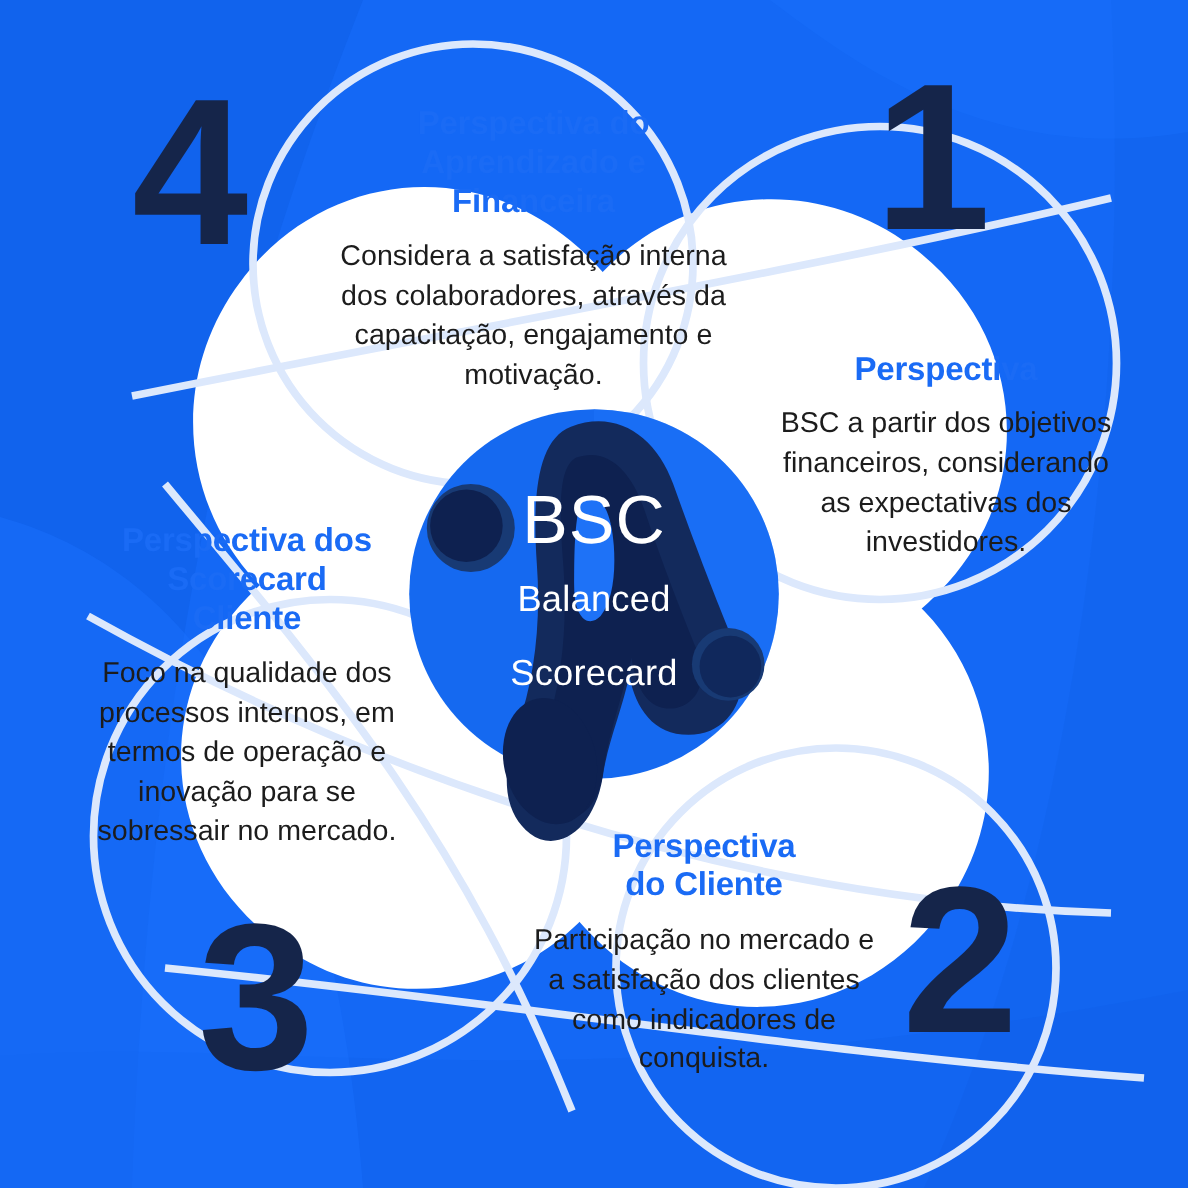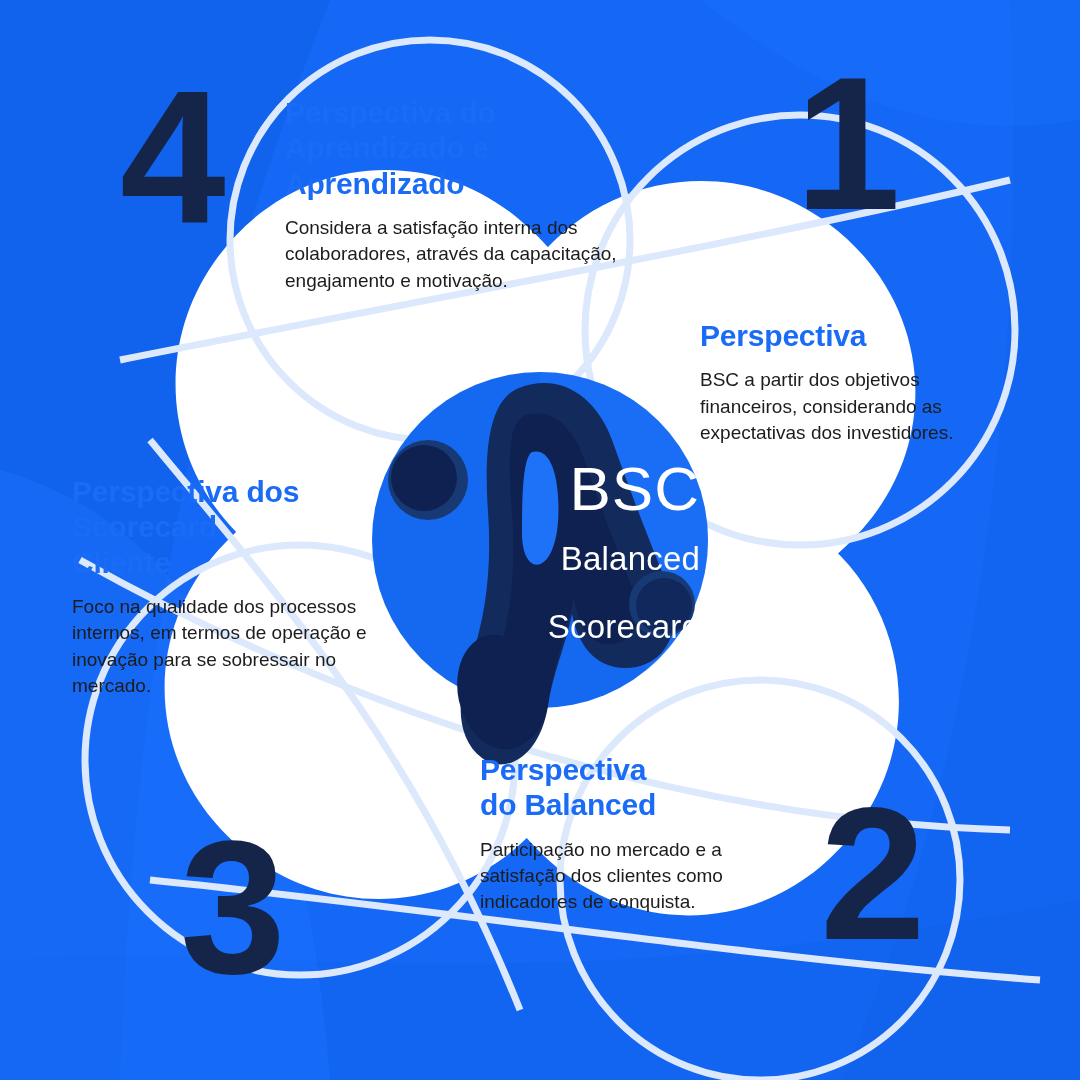--- a/index.html
+++ b/index.html
@@ -20,49 +20,49 @@
     line-height:1;
     letter-spacing:-4px;
     font-family:"Liberation Sans","DejaVu Sans",sans-serif;
     -webkit-font-smoothing:antialiased;
   }
   #num1{left:795px;top:48px;}
   #num2{left:820px;top:778px;}
   #num3{left:180px;top:812px;}
   #num4{left:120px;top:62px;}
 
-  .card{position:absolute;text-align:left;}
+  .card{position:absolute;text-align:center;}
   .card h2{
     margin:0 0 14px 0;
     color:#1a6bf5;
     font-weight:700;
     font-size:30px;
     line-height:1.18;
     letter-spacing:-0.2px;
   }
   .card p{
     margin:0;
     color:#1c1c1c;
     font-weight:400;
-    font-size:19px;
+    font-size:26px;
     line-height:1.38;
   }
 
   
   #card-learning{left:285px;top:95px;width:400px;}
   
   #card-financial{left:700px;top:318px;width:320px;}
   
   #card-customer{left:480px;top:752px;width:320px;}
   
   #card-internal{left:72px;top:474px;width:305px;}
 
   #center-text{
-    position:absolute;left:380px;top:458px;width:320px;
-    text-align:right;color:#ffffff;pointer-events:none;
+    position:absolute;left:380px;top:443px;width:320px;
+    text-align:center;color:#ffffff;pointer-events:none;
   }
   #center-text .abbr{
     font-size:62px;line-height:1.0;font-weight:400;letter-spacing:1px;
     display:block;
   }
   #center-text .full1,#center-text .full2{
     display:block;font-size:33px;line-height:1.25;font-weight:400;
     letter-spacing:0.2px;
     margin-top:27px;
   }
@@ -180,36 +180,36 @@
 
   <div class="num" id="num1">1</div>
   <div class="num" id="num2">2</div>
   <div class="num" id="num3">3</div>
   <div class="num" id="num4">4</div>
 
   <div class="card" id="card-learning">
     <h2>
       <span>Perspectiva do</span><br>
       <span>Aprendizado e</span><br>
-      <span>Aprendizado</span>
+      <span>Financeira</span>
     </h2>
     <p>Considera a satisfação interna dos colaboradores, através da capacitação, engajamento e motivação.</p>
   </div>
 
   <div class="card" id="card-financial">
     <h2>
       <span>Perspectiva</span><br>
     </h2>
     <p>BSC a partir dos objetivos financeiros, considerando as expectativas dos investidores.</p>
   </div>
 
   <div class="card" id="card-customer">
     <h2>
       <span>Perspectiva</span><br>
-      <span>do Balanced</span>
+      <span>do Cliente</span>
     </h2>
     <p>Participação no mercado e a satisfação dos clientes como indicadores de conquista.</p>
   </div>
 
   <div class="card" id="card-internal">
     <h2>
       <span>Perspectiva dos</span><br>
       <span>Scorecard</span><br>
       <span>Cliente</span>
     </h2>

